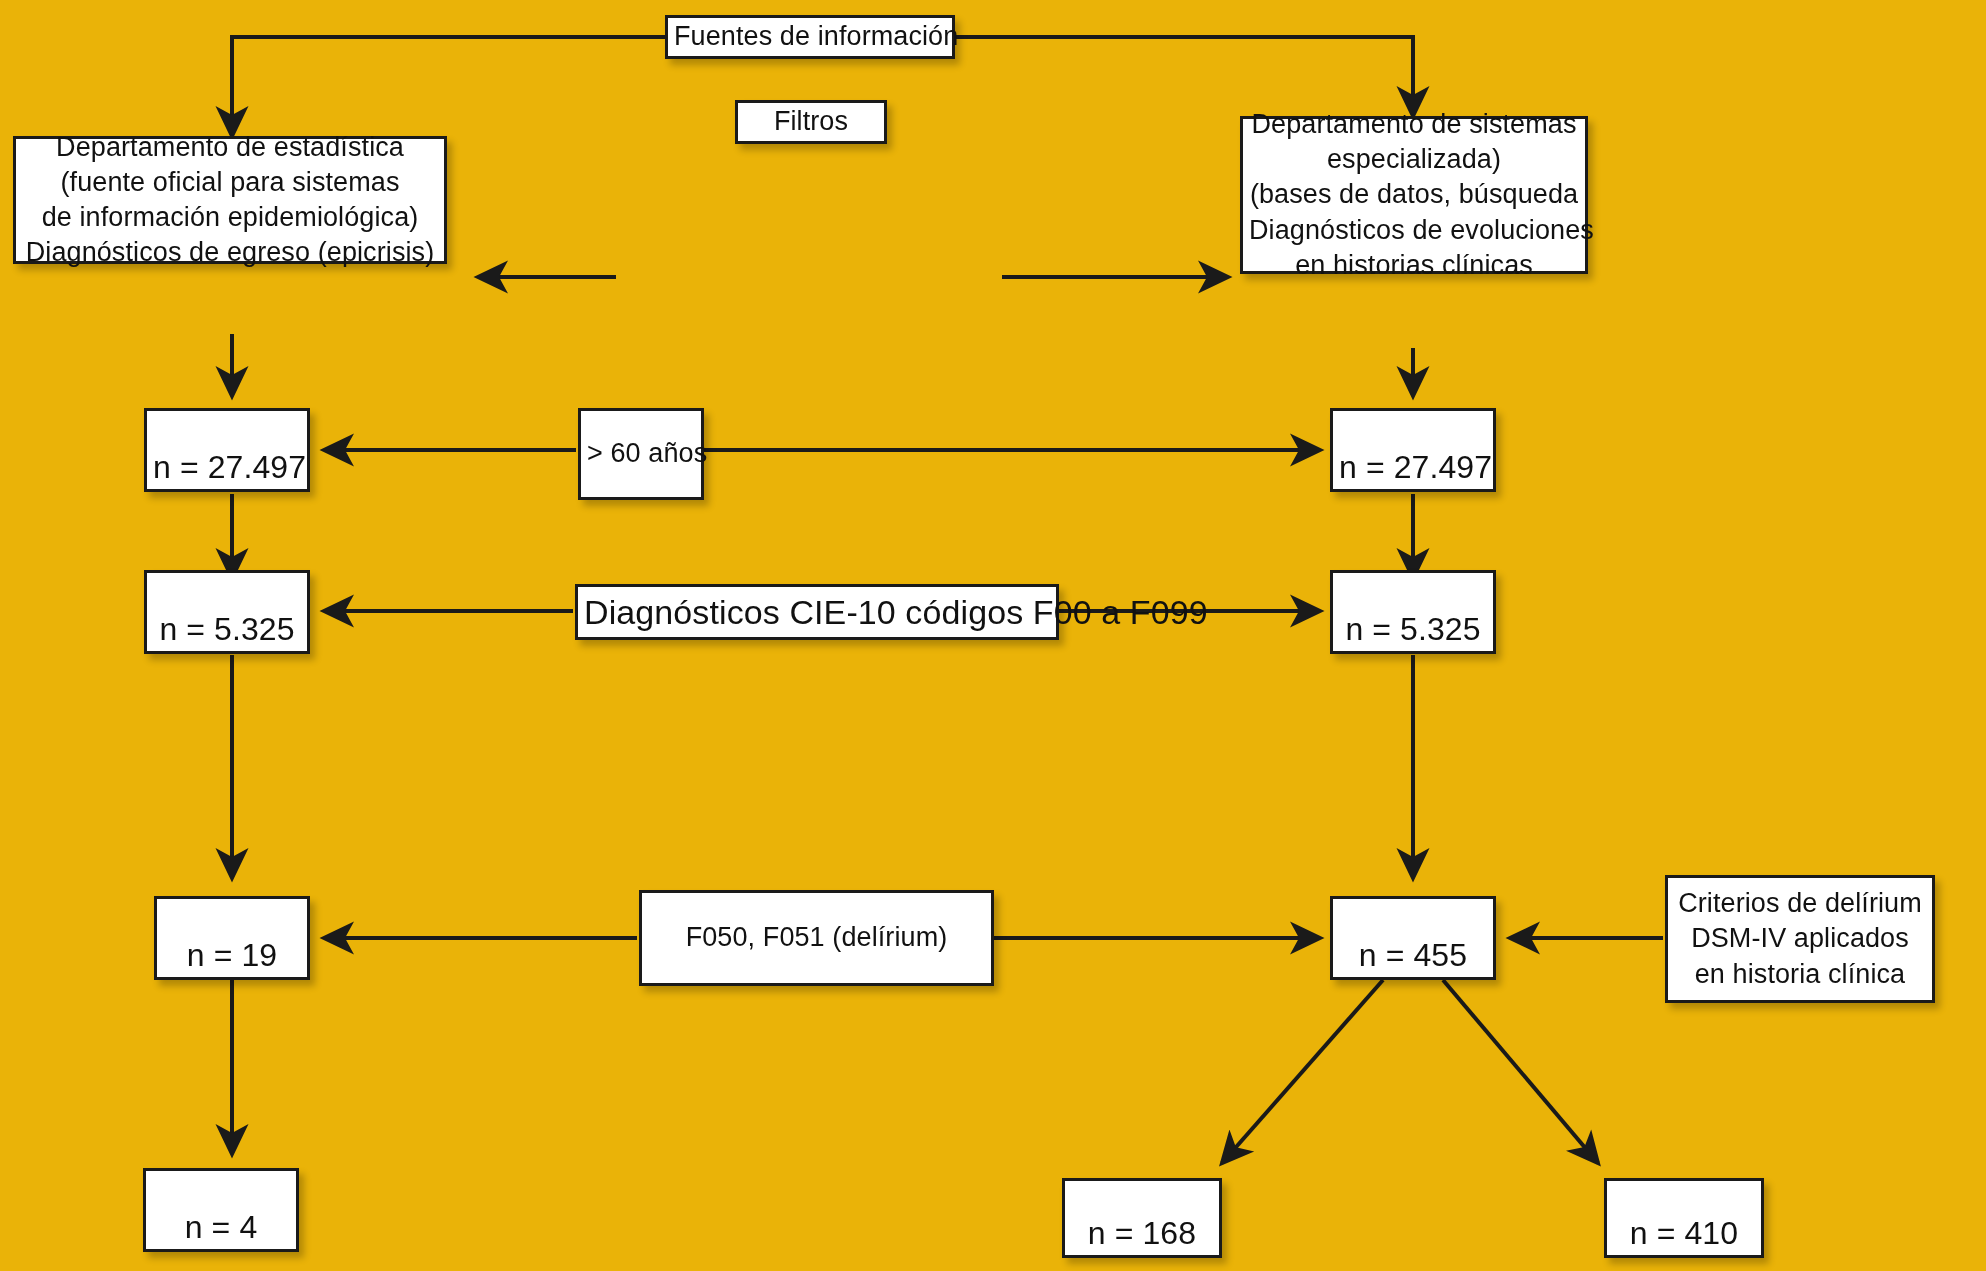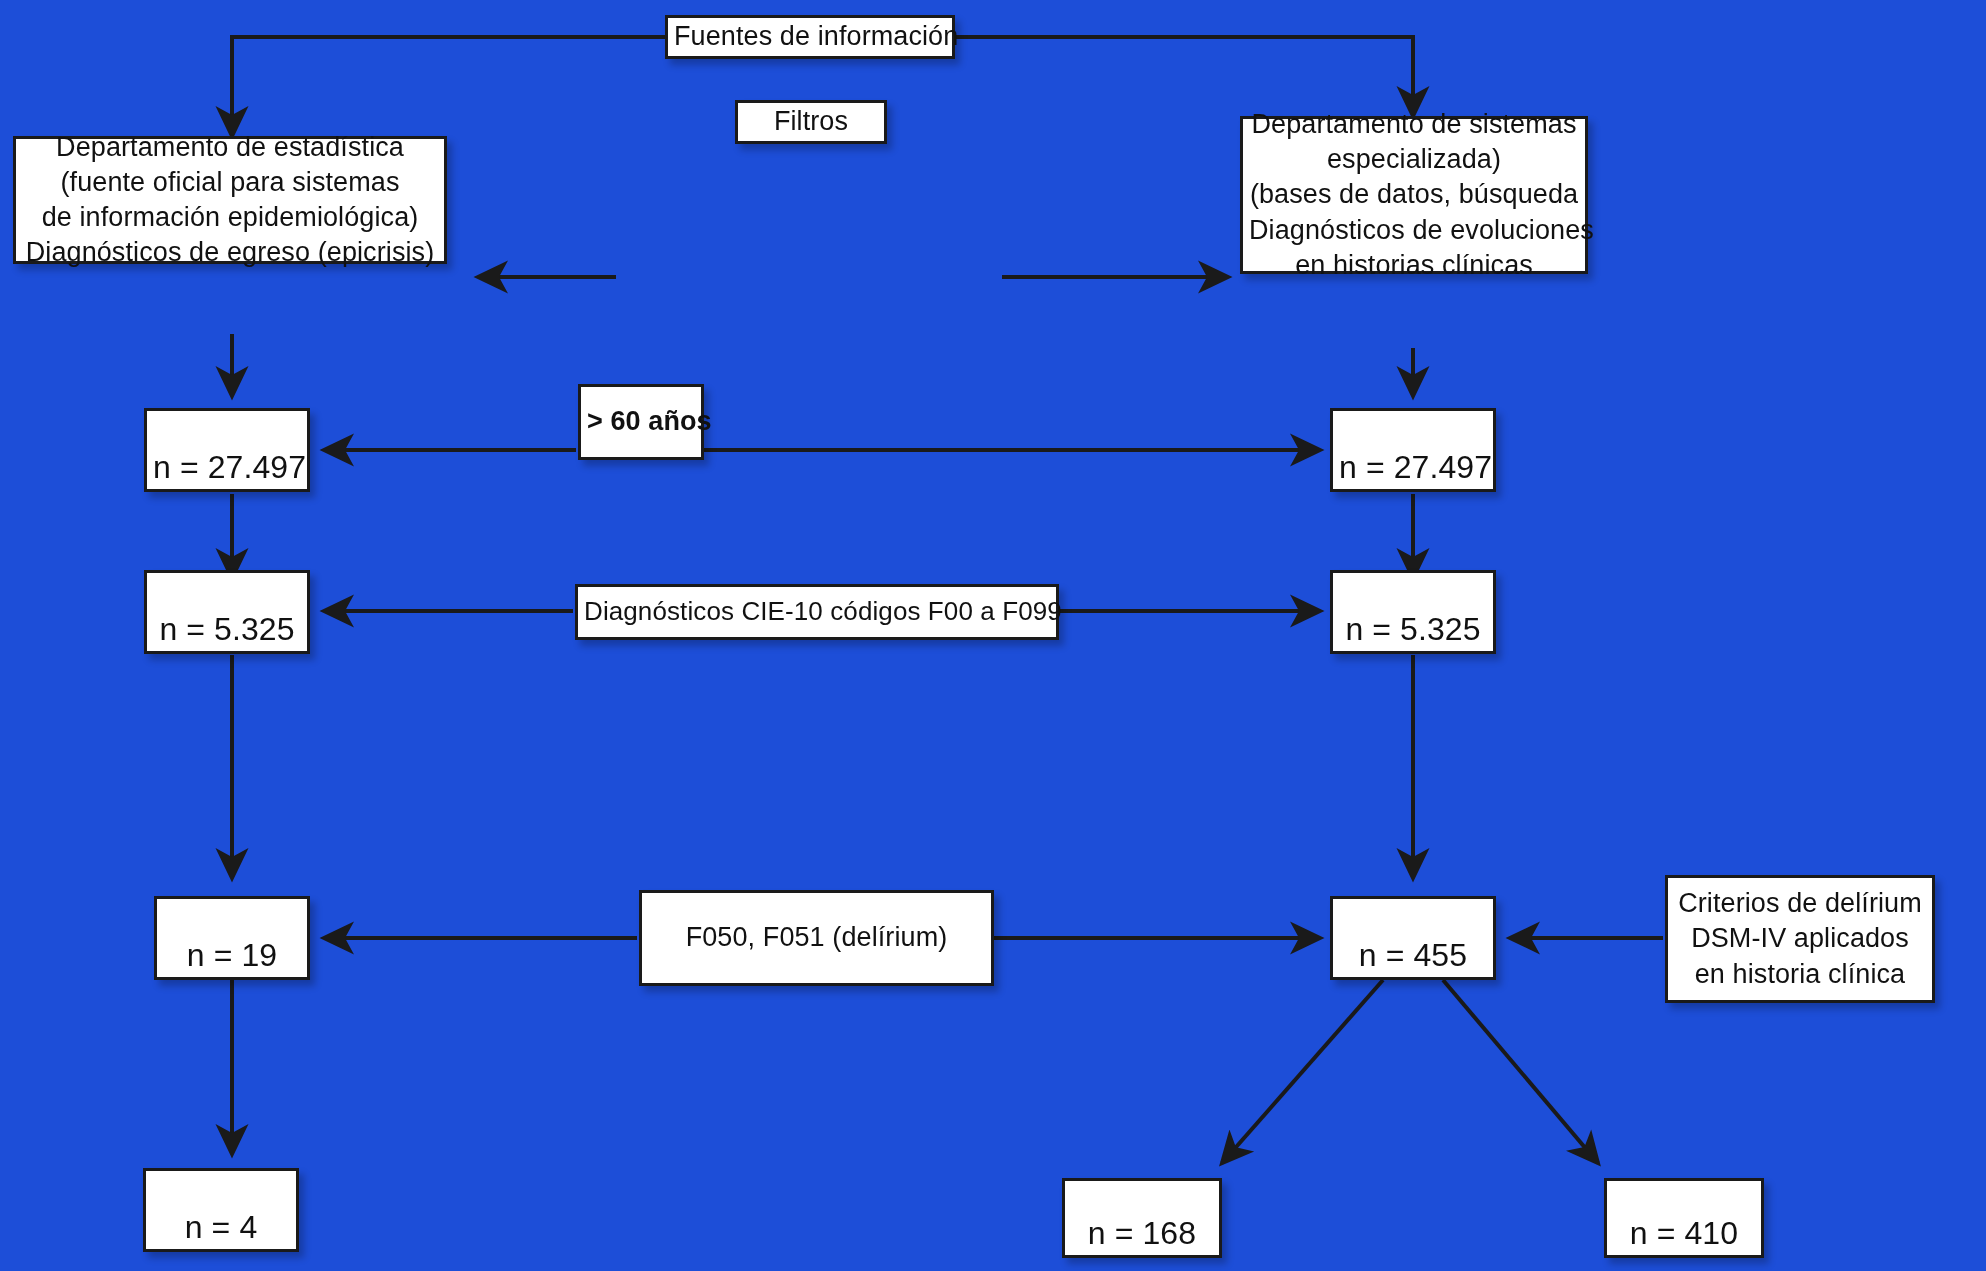--- a/index.html
+++ b/index.html
@@ -10,21 +10,21 @@
   body {
     width: 1986px;
     height: 1271px;
     font-family: "Liberation Sans", sans-serif;
     overflow: hidden;
   }
   #diagram-root {
     position: relative;
     width: 1986px;
     height: 1271px;
-    background: #1d4ed8;
+    background: #eab308;
   }
   svg#edges {
     position: absolute;
     left: 0;
     top: 0;
     width: 1986px;
     height: 1271px;
   }
   .node {
     position: absolute;
@@ -42,21 +42,21 @@
     box-shadow: 5px 6px 7px rgba(0,0,0,0.24);
     z-index: 2;
   }
   .node .lines {
     width: 100%;
     padding: 0 6px;
     box-sizing: border-box;
   }
   .node .ln { display: block; white-space: nowrap; }
   .nbox { font-size: 32px; align-items: flex-end; }
-  .small-node { font-size: 26px; }
+  .small-node { font-size: 34px; }
 </style>
 </head>
 <body>
 
 <div id="diagram-root">
 
   <svg id="edges" viewBox="0 0 1986 1271">
     <defs>
       <marker id="arrow" viewBox="0 0 12 12" refX="10" refY="6" markerWidth="9" markerHeight="9" orient="auto-start-reverse">
         <path d="M 0 0.5 L 11.5 6 L 0 11.5 L 3 6 Z" fill="#1a1a1a"></path>
@@ -131,21 +131,21 @@
       <span class="ln">Diagnósticos de evoluciones</span>
       <span class="ln">en historias clínicas</span>
     </span>
   </div>
 
 
   <div class="node nbox" style="left:144px; top:408px; width:166px; height:84px;">
     <span class="lines ln">n = 27.497</span>
   </div>
 
-  <div class="node" style="left:578px; top:384px; width:126px; height:76px;font-weight:bold;">
+  <div class="node" style="left:578px; top:408px; width:126px; height:92px;">
     <span class="lines ln">&gt; 60 años</span>
   </div>
 
   <div class="node nbox" style="left:1330px; top:408px; width:166px; height:84px;">
     <span class="lines ln">n = 27.497</span>
   </div>
 
   <div class="node nbox" style="left:144px; top:570px; width:166px; height:84px;">
     <span class="lines ln">n = 5.325</span>
   </div>

